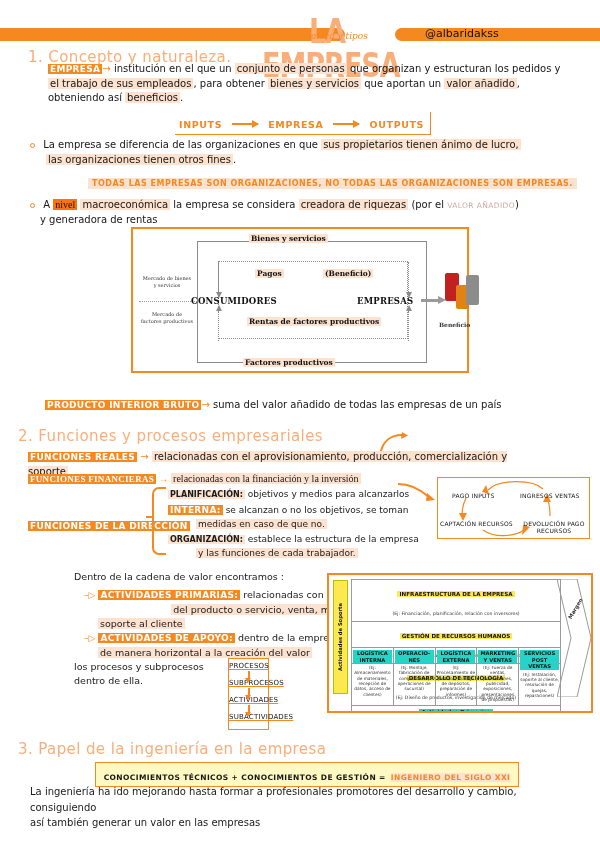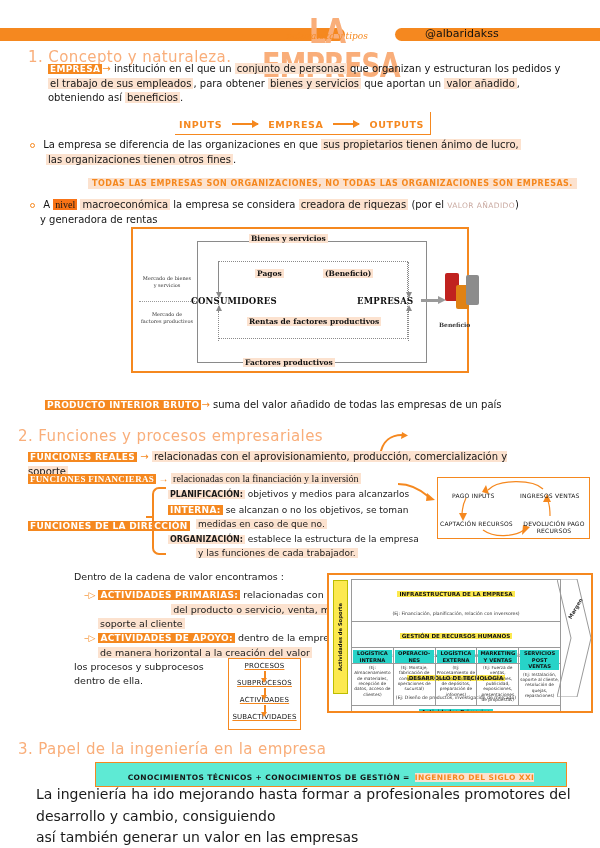--- a/index.html
+++ b/index.html
@@ -167,21 +167,21 @@
   }
   .rbox .t { position:absolute; font-size:6px; color:#111; letter-spacing:.2px; }
 
   
   .cv { position:absolute; left:28px; top:570px; width:330px;margin-left:46px; }
   .cvrow { font-size:9.5px; line-height:1.5; }
   .arr-sm { color:#F5881F; font-size:9px; }
 
   
   .pbox {
-    position:absolute; left:228px; top:658px; width:73px; height:72px;
+    position:absolute; left:228px; top:658px; width:41px; height:72px;
     border:1.5px solid #F5881F; background:#fff;
     text-align:center; padding-top:3px;
   }
   .pbox div.w { font-size:7px; letter-spacing:.2px; color:#161616; }
   .dnarrow {
     display:block; margin:1px auto; width:2px; height:7px; background:#F5881F;
     position:relative;
   }
   .dnarrow::after{
     content:""; position:absolute; left:-2.5px; bottom:-5px;
@@ -227,28 +227,28 @@
     transform: rotate(-60deg); transform-origin:left top;
   }
   .vc-bottom {
     position:absolute; left:22px; top:124px; width:210px; text-align:center;
   }
   .vc-bh { font-size:5.6px; font-weight:bold; color:#111; background:#27D3C8; padding:0 3px; }
 
   
   .s3t { position:absolute; left:18px; top:740px; }
   .s3box {
-    position:absolute; left:95px; top:762px; width:472px;
-    border:1.4px solid #F5881F; background:#5eead4;
+    position:absolute; left:95px; top:762px; width:424px;
+    border:1.4px solid #F5881F; background:#fef9c3;
     text-align:center; padding:2px 0;
   }
   .s3box .k { font-size:7.5px; font-weight:bold; color:#161616; letter-spacing:.4px; }
   .s3box .v { font-size:7.5px; font-weight:bold; color:#F5881F; letter-spacing:.4px;
               background:#FCE2CF; }
-  .s3p { position:absolute; left:36px; top:784px; width:545px; font-size:14px; line-height:1.55; }
+  .s3p { position:absolute; left:30px; top:784px; width:545px; font-size:10px; line-height:1.55; }
 
   .u { text-decoration: underline; text-decoration-color:#F5881F; }
 </style>
 </head>
 <body>
 
 <div class="page">
 
   <div class="header">
     <div class="hdr-bar-left"></div>

